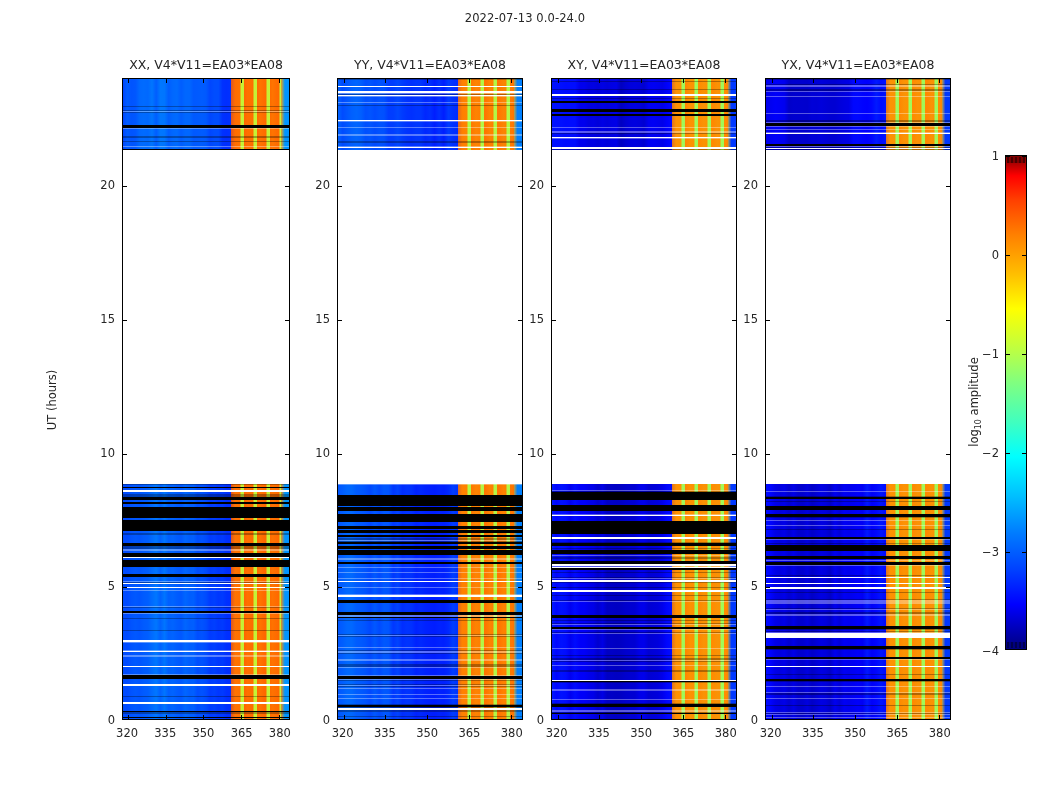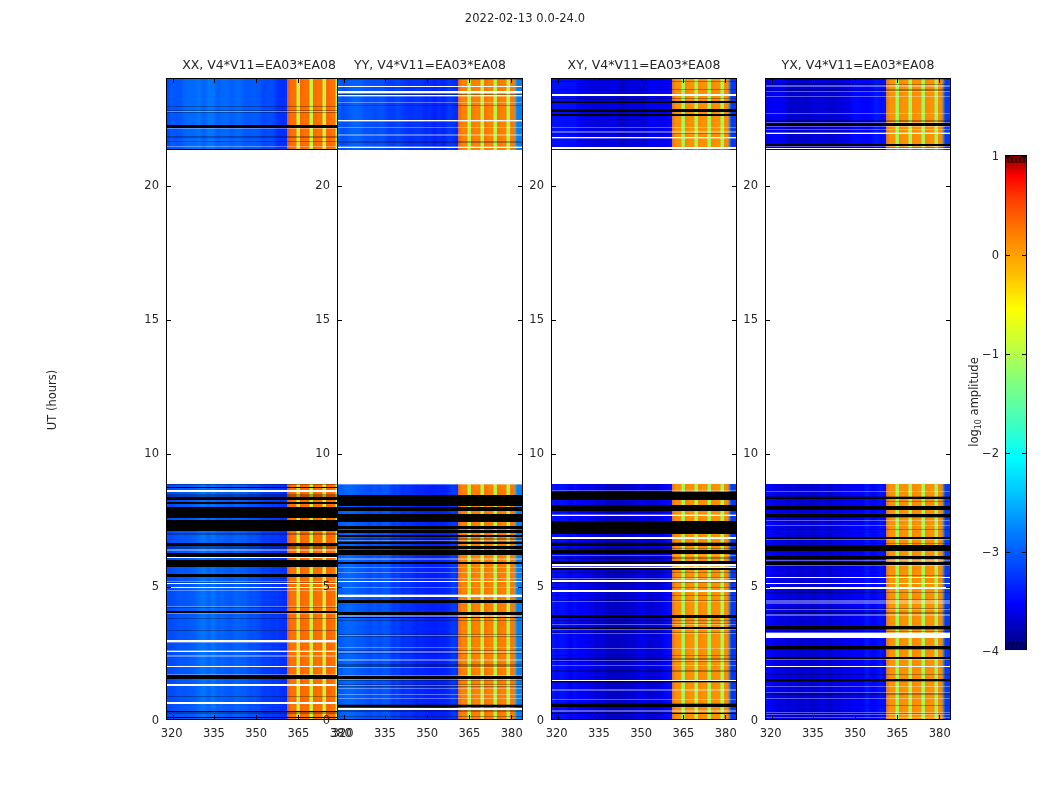--- a/index.html
+++ b/index.html
@@ -70,26 +70,26 @@
   #cblabel sub{font-size:8px;}
   .cb-cap{position:absolute;left:1px;right:1px;height:6px;}
   .cb-cap.top{top:1px;background:repeating-linear-gradient(90deg,#4a0000 0 2px,#7f0000 2px 4px);}
   .cb-cap.bot{bottom:1px;background:repeating-linear-gradient(90deg,#000050 0 2px,#00007f 2px 4px);}
 </style>
 </head>
 <body>
 
 <div class="fig">
 
-  <div id="suptitle">2022-02-13 0.0-24.0</div>
+  <div id="suptitle">2022-07-13 0.0-24.0</div>
 
   <div id="ylabel">UT (hours)</div>
 
   <div id="panels-host">
-      <div class="panel" style="left: 122px; width: 186px; margin-left: 44px;">
+      <div class="panel" style="left: 122px; width: 168px;">
         <div class="ptitle">XX, V4*V11=EA03*EA08</div>
         <div class="axes">
           <div class="band" style="top: 405.262px; height: 236.737px;">
             <div class="sweep" style="background: linear-gradient(to right, rgb(0, 76, 255) 0%, rgb(0, 74, 255) 2.5%, rgb(0, 83, 255) 5%, rgb(0, 88, 255) 7.5%, rgb(0, 84, 255) 10%, rgb(0, 91, 255) 12.5%, rgb(0, 94, 255) 15%, rgb(0, 107, 255) 17.5%, rgb(0, 119, 255) 20%, rgb(0, 97, 255) 22.5%, rgb(0, 117, 255) 25%, rgb(0, 95, 255) 27.5%, rgb(0, 100, 255) 30%, rgb(0, 92, 255) 32.5%, rgb(0, 87, 255) 35%, rgb(0, 102, 255) 37.5%, rgb(0, 93, 255) 40%, rgb(0, 95, 255) 42.5%, rgb(0, 77, 255) 45%, rgb(0, 83, 255) 47.5%, rgb(0, 75, 255) 50%, rgb(0, 58, 255) 52.5%, rgb(0, 63, 255) 55%, rgb(0, 54, 255) 57.5%, rgb(0, 58, 255) 60%, rgb(0, 47, 255) 62.5%, rgb(0, 46, 255) 65%, rgb(255, 242, 0) 67.5%, rgb(255, 227, 0) 70%, rgb(255, 125, 0) 72.5%, rgb(255, 229, 0) 75%, rgb(255, 199, 0) 77.5%, rgb(255, 159, 0) 80%, rgb(255, 250, 0) 82.5%, rgb(255, 177, 0) 85%, rgb(255, 141, 0) 87.5%, rgb(255, 242, 0) 90%, rgb(255, 194, 0) 92.5%, rgb(255, 145, 0) 95%, rgb(0, 148, 255) 97.5%, rgb(0, 148, 255) 100%);"></div>
             <div class="sweep" style="left: 65.1515%; width: 30.303%; opacity: 0.85; background: repeating-linear-gradient(to right, rgb(255, 92, 0) 0px, rgb(255, 92, 0) 9px, rgb(187, 255, 63) 10px, rgb(187, 255, 63) 13px);"></div>
             <div class="sweep" style="background: linear-gradient(rgba(0, 0, 0, 0.3) 0px, rgba(0, 0, 0, 0.3) 1px, rgba(0, 0, 0, 0) 1px, rgba(0, 0, 0, 0) 3px, rgb(0, 0, 0) 3px, rgb(0, 0, 0) 4px, rgba(0, 0, 0, 0) 4px, rgba(0, 0, 0, 0) 5px, rgba(0, 0, 0, 0) 5px, rgba(0, 0, 0, 0) 6px, rgb(255, 255, 255) 6px, rgb(255, 255, 255) 8px, rgba(0, 0, 0, 0) 8px, rgba(0, 0, 0, 0) 9px, rgba(0, 0, 0, 0) 9px, rgba(0, 0, 0, 0) 10px, rgba(0, 0, 0, 0.3) 10px, rgba(0, 0, 0, 0.3) 11px, rgba(0, 0, 0, 0.3) 11px, rgba(0, 0, 0, 0.3) 12px, rgba(0, 0, 0, 0.3) 12px, rgba(0, 0, 0, 0.3) 13px, rgba(0, 0, 0, 0) 13px, rgba(0, 0, 0, 0) 15px, rgba(0, 0, 0, 0) 15px, rgba(0, 0, 0, 0) 17px, rgba(0, 0, 0, 0) 17px, rgba(0, 0, 0, 0) 18px, rgba(0, 0, 0, 0.3) 18px, rgba(0, 0, 0, 0.3) 19px, rgba(0, 0, 0, 0) 19px, rgba(0, 0, 0, 0) 21px, rgba(0, 0, 0, 0) 21px, rgba(0, 0, 0, 0) 22px, rgba(0, 0, 0, 0) 22px, rgba(0, 0, 0, 0) 24px, rgba(0, 0, 0, 0) 24px, rgba(0, 0, 0, 0) 28px, rgba(0, 0, 0, 0) 28px, rgba(0, 0, 0, 0) 29px, rgb(0, 0, 0) 29px, rgb(0, 0, 0) 30px, rgba(0, 0, 0, 0) 30px, rgba(0, 0, 0, 0) 32px, rgba(255, 255, 255, 0.35) 32px, rgba(255, 255, 255, 0.35) 33px, rgba(0, 0, 0, 0) 33px, rgba(0, 0, 0, 0) 36px, rgba(0, 0, 0, 0) 36px, rgba(0, 0, 0, 0) 37px, rgb(255, 255, 255) 37px, rgb(255, 255, 255) 39px, rgba(0, 0, 0, 0) 39px, rgba(0, 0, 0, 0) 43px, rgba(0, 0, 0, 0) 43px, rgba(0, 0, 0, 0) 45px, rgba(0, 0, 0, 0) 45px, rgba(0, 0, 0, 0) 49px, rgba(0, 0, 0, 0.3) 49px, rgba(0, 0, 0, 0.3) 50px, rgba(0, 0, 0, 0.3) 50px, rgba(0, 0, 0, 0.3) 51px, rgba(0, 0, 0, 0) 51px, rgba(0, 0, 0, 0) 54px, rgba(0, 0, 0, 0) 54px, rgba(0, 0, 0, 0) 56px, rgba(0, 0, 0, 0) 56px, rgba(0, 0, 0, 0) 58px, rgba(0, 0, 0, 0) 58px, rgba(0, 0, 0, 0) 61px, rgba(255, 255, 255, 0.35) 61px, rgba(255, 255, 255, 0.35) 62px, rgba(0, 0, 0, 0.3) 62px, rgba(0, 0, 0, 0.3) 63px, rgba(0, 0, 0, 0.3) 63px, rgba(0, 0, 0, 0.3) 64px, rgba(0, 0, 0, 0.3) 64px, rgba(0, 0, 0, 0.3) 65px, rgba(255, 255, 255, 0.35) 65px, rgba(255, 255, 255, 0.35) 66px, rgba(255, 255, 255, 0.35) 66px, rgba(255, 255, 255, 0.35) 67px, rgba(0, 0, 0, 0) 67px, rgba(0, 0, 0, 0) 71px, rgba(255, 255, 255, 0.35) 71px, rgba(255, 255, 255, 0.35) 72px, rgb(255, 255, 255) 72px, rgb(255, 255, 255) 74px, rgba(0, 0, 0, 0) 74px, rgba(0, 0, 0, 0) 77px, rgba(0, 0, 0, 0.3) 77px, rgba(0, 0, 0, 0.3) 78px, rgba(0, 0, 0, 0) 78px, rgba(0, 0, 0, 0) 82px, rgba(0, 0, 0, 0) 82px, rgba(0, 0, 0, 0) 83px, rgba(0, 0, 0, 0) 83px, rgba(0, 0, 0, 0) 86px, rgba(0, 0, 0, 0) 86px, rgba(0, 0, 0, 0) 90px, rgb(0, 0, 0) 90px, rgb(0, 0, 0) 93px, rgba(0, 0, 0, 0) 93px, rgba(0, 0, 0, 0) 97px, rgba(255, 255, 255, 0.35) 97px, rgba(255, 255, 255, 0.35) 98px, rgba(0, 0, 0, 0.3) 98px, rgba(0, 0, 0, 0.3) 99px, rgb(255, 255, 255) 99px, rgb(255, 255, 255) 100px, rgba(0, 0, 0, 0) 100px, rgba(0, 0, 0, 0) 103px, rgb(255, 255, 255) 103px, rgb(255, 255, 255) 104px, rgba(0, 0, 0, 0) 104px, rgba(0, 0, 0, 0) 106px, rgba(255, 255, 255, 0.35) 106px, rgba(255, 255, 255, 0.35) 107px, rgba(0, 0, 0, 0) 107px, rgba(0, 0, 0, 0) 108px, rgba(0, 0, 0, 0) 108px, rgba(0, 0, 0, 0) 110px, rgba(0, 0, 0, 0) 110px, rgba(0, 0, 0, 0) 114px, rgba(0, 0, 0, 0) 114px, rgba(0, 0, 0, 0) 117px, rgba(0, 0, 0, 0) 117px, rgba(0, 0, 0, 0) 119px, rgba(0, 0, 0, 0) 119px, rgba(0, 0, 0, 0) 122px, rgba(255, 255, 255, 0.35) 122px, rgba(255, 255, 255, 0.35) 123px, rgba(0, 0, 0, 0.3) 123px, rgba(0, 0, 0, 0.3) 124px, rgba(0, 0, 0, 0) 124px, rgba(0, 0, 0, 0) 126px, rgba(0, 0, 0, 0) 126px, rgba(0, 0, 0, 0) 127px, rgb(0, 0, 0) 127px, rgb(0, 0, 0) 129px, rgba(255, 255, 255, 0.35) 129px, rgba(255, 255, 255, 0.35) 130px, rgba(0, 0, 0, 0) 130px, rgba(0, 0, 0, 0) 134px, rgba(0, 0, 0, 0.3) 134px, rgba(0, 0, 0, 0.3) 135px, rgba(0, 0, 0, 0) 135px, rgba(0, 0, 0, 0) 136px, rgba(0, 0, 0, 0) 136px, rgba(0, 0, 0, 0) 139px, rgba(0, 0, 0, 0) 139px, rgba(0, 0, 0, 0) 141px, rgba(0, 0, 0, 0) 141px, rgba(0, 0, 0, 0) 143px, rgba(0, 0, 0, 0) 143px, rgba(0, 0, 0, 0) 146px, rgba(0, 0, 0, 0.3) 146px, rgba(0, 0, 0, 0.3) 147px, rgba(0, 0, 0, 0) 147px, rgba(0, 0, 0, 0) 149px, rgba(0, 0, 0, 0) 149px, rgba(0, 0, 0, 0) 151px, rgba(0, 0, 0, 0) 151px, rgba(0, 0, 0, 0) 153px, rgba(0, 0, 0, 0) 153px, rgba(0, 0, 0, 0) 156px, rgb(255, 255, 255) 156px, rgb(255, 255, 255) 158px, rgba(255, 255, 255, 0.35) 158px, rgba(255, 255, 255, 0.35) 159px, rgba(0, 0, 0, 0) 159px, rgba(0, 0, 0, 0) 163px, rgba(0, 0, 0, 0) 163px, rgba(0, 0, 0, 0) 164px, rgba(0, 0, 0, 0) 164px, rgba(0, 0, 0, 0) 166px, rgba(255, 255, 255, 0.35) 166px, rgba(255, 255, 255, 0.35) 167px, rgb(255, 255, 255) 167px, rgb(255, 255, 255) 168px, rgba(0, 0, 0, 0) 168px, rgba(0, 0, 0, 0) 171px, rgba(255, 255, 255, 0.35) 171px, rgba(255, 255, 255, 0.35) 172px, rgba(255, 255, 255, 0.35) 172px, rgba(255, 255, 255, 0.35) 173px, rgba(0, 0, 0, 0) 173px, rgba(0, 0, 0, 0) 177px, rgba(0, 0, 0, 0) 177px, rgba(0, 0, 0, 0) 179px, rgba(0, 0, 0, 0) 179px, rgba(0, 0, 0, 0) 182px, rgb(255, 255, 255) 182px, rgb(255, 255, 255) 183px, rgba(0, 0, 0, 0) 183px, rgba(0, 0, 0, 0) 185px, rgba(0, 0, 0, 0) 185px, rgba(0, 0, 0, 0) 186px, rgba(0, 0, 0, 0) 186px, rgba(0, 0, 0, 0) 187px, rgba(0, 0, 0, 0) 187px, rgba(0, 0, 0, 0) 190px, rgba(255, 255, 255, 0.35) 190px, rgba(255, 255, 255, 0.35) 191px, rgb(0, 0, 0) 191px, rgb(0, 0, 0) 193px, rgb(0, 0, 0) 193px, rgb(0, 0, 0) 195px, rgba(0, 0, 0, 0) 195px, rgba(0, 0, 0, 0) 198px, rgba(0, 0, 0, 0) 198px, rgba(0, 0, 0, 0) 200px, rgb(255, 255, 255) 200px, rgb(255, 255, 255) 202px, rgba(0, 0, 0, 0) 202px, rgba(0, 0, 0, 0) 206px, rgba(0, 0, 0, 0) 206px, rgba(0, 0, 0, 0) 208px, rgba(0, 0, 0, 0) 208px, rgba(0, 0, 0, 0) 211px, rgba(0, 0, 0, 0) 211px, rgba(0, 0, 0, 0) 212px, rgba(0, 0, 0, 0.3) 212px, rgba(0, 0, 0, 0.3) 213px, rgba(0, 0, 0, 0) 213px, rgba(0, 0, 0, 0) 214px, rgba(0, 0, 0, 0) 214px, rgba(0, 0, 0, 0) 218px, rgb(255, 255, 255) 218px, rgb(255, 255, 255) 220px, rgba(0, 0, 0, 0) 220px, rgba(0, 0, 0, 0) 224px, rgba(0, 0, 0, 0) 224px, rgba(0, 0, 0, 0) 227px, rgb(0, 0, 0) 227px, rgb(0, 0, 0) 228px, rgba(0, 0, 0, 0.3) 228px, rgba(0, 0, 0, 0.3) 229px, rgba(0, 0, 0, 0.3) 229px, rgba(0, 0, 0, 0.3) 230px, rgba(0, 0, 0, 0) 230px, rgba(0, 0, 0, 0) 233px, rgb(0, 0, 0) 233px, rgb(0, 0, 0) 234px, rgba(0, 0, 0, 0) 234px, rgba(0, 0, 0, 0) 237px);"></div>
             <div class="band" style="top: 10.7px; height: 73.5625px; background: linear-gradient(rgba(0, 0, 0, 0) 0px, rgba(0, 0, 0, 0) 2px, rgb(0, 0, 0) 2px, rgb(0, 0, 0) 5px, rgba(0, 0, 0, 0) 5px, rgba(0, 0, 0, 0) 7px, rgb(0, 0, 0) 7px, rgb(0, 0, 0) 9px, rgba(0, 0, 0, 0) 9px, rgba(0, 0, 0, 0) 11px, rgba(0, 0, 0, 0) 11px, rgba(0, 0, 0, 0) 12px, rgb(0, 0, 0) 12px, rgb(0, 0, 0) 16px, rgb(0, 0, 0) 16px, rgb(0, 0, 0) 19px, rgb(0, 0, 0) 19px, rgb(0, 0, 0) 23px, rgba(0, 0, 0, 0) 23px, rgba(0, 0, 0, 0) 25px, rgb(0, 0, 0) 25px, rgb(0, 0, 0) 28px, rgb(0, 0, 0) 28px, rgb(0, 0, 0) 32px, rgb(0, 0, 0) 32px, rgb(0, 0, 0) 36px, rgba(0, 0, 0, 0) 36px, rgba(0, 0, 0, 0) 37px, rgba(0, 0, 0, 0) 37px, rgba(0, 0, 0, 0) 39px, rgba(0, 0, 0, 0) 39px, rgba(0, 0, 0, 0) 41px, rgba(0, 0, 0, 0) 41px, rgba(0, 0, 0, 0) 42px, rgba(0, 0, 0, 0) 42px, rgba(0, 0, 0, 0) 43px, rgba(0, 0, 0, 0) 43px, rgba(0, 0, 0, 0) 46px, rgba(0, 0, 0, 0) 46px, rgba(0, 0, 0, 0) 48px, rgb(0, 0, 0) 48px, rgb(0, 0, 0) 51px, rgba(0, 0, 0, 0) 51px, rgba(0, 0, 0, 0) 53px, rgba(0, 0, 0, 0) 53px, rgba(0, 0, 0, 0) 56px, rgba(0, 0, 0, 0) 56px, rgba(0, 0, 0, 0) 58px, rgb(0, 0, 0) 58px, rgb(0, 0, 0) 62px, rgba(0, 0, 0, 0) 62px, rgba(0, 0, 0, 0) 65px, rgb(0, 0, 0) 65px, rgb(0, 0, 0) 69px, rgb(0, 0, 0) 69px, rgb(0, 0, 0) 72px, rgba(0, 0, 0, 0) 72px, rgba(0, 0, 0, 0) 73px, rgba(0, 0, 0, 0) 73px, rgba(0, 0, 0, 0) 75px);"></div>
           </div>
           <div class="band" style="top: 0px; height: 70.8875px;">
             <div class="sweep" style="background: linear-gradient(to right, rgb(0, 69, 255) 0%, rgb(0, 92, 255) 2.5%, rgb(0, 84, 255) 5%, rgb(0, 87, 255) 7.5%, rgb(0, 104, 255) 10%, rgb(0, 107, 255) 12.5%, rgb(0, 104, 255) 15%, rgb(0, 118, 255) 17.5%, rgb(0, 93, 255) 20%, rgb(0, 119, 255) 22.5%, rgb(0, 117, 255) 25%, rgb(0, 94, 255) 27.5%, rgb(0, 104, 255) 30%, rgb(0, 107, 255) 32.5%, rgb(0, 93, 255) 35%, rgb(0, 103, 255) 37.5%, rgb(0, 103, 255) 40%, rgb(0, 89, 255) 42.5%, rgb(0, 90, 255) 45%, rgb(0, 92, 255) 47.5%, rgb(0, 89, 255) 50%, rgb(0, 70, 255) 52.5%, rgb(0, 77, 255) 55%, rgb(0, 77, 255) 57.5%, rgb(0, 49, 255) 60%, rgb(0, 46, 255) 62.5%, rgb(0, 50, 255) 65%, rgb(255, 200, 0) 67.5%, rgb(255, 232, 0) 70%, rgb(255, 141, 0) 72.5%, rgb(255, 227, 0) 75%, rgb(255, 222, 0) 77.5%, rgb(255, 156, 0) 80%, rgb(255, 253, 0) 82.5%, rgb(255, 200, 0) 85%, rgb(255, 144, 0) 87.5%, rgb(255, 255, 0) 90%, rgb(255, 198, 0) 92.5%, rgb(255, 168, 0) 95%, rgb(0, 148, 255) 97.5%, rgb(0, 148, 255) 100%);"></div>

